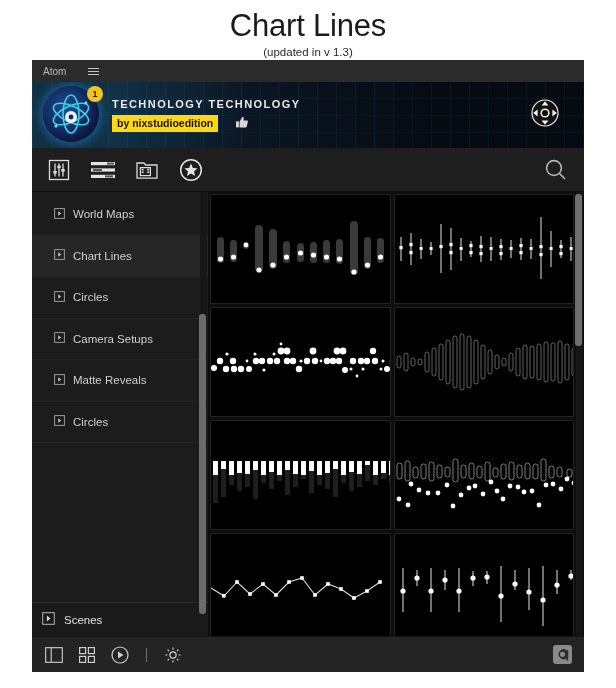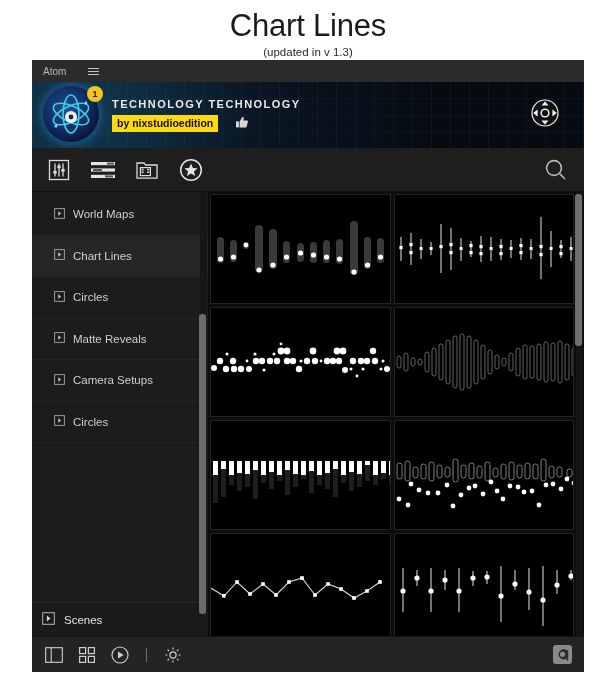--- a/index.html
+++ b/index.html
@@ -319,31 +319,31 @@
           <span>Circles</span>
         </div>
 
         <div class="sb-item">
           <span class="sq">
             <svg width="11" height="11" viewBox="0 0 11 11">
                 <rect x="0.6" y="0.6" width="9.8" height="9.8" fill="none" stroke="#9a9a9a" stroke-width="1"></rect>
                 <path d="M4.2 3.2 L7.2 5.5 L4.2 7.8 Z" fill="#bdbdbd"></path>
               </svg>
           </span>
-          <span>Matte Reveals</span>
+          <span>Camera Setups</span>
         </div>
 
         <div class="sb-item">
           <span class="sq">
             <svg width="11" height="11" viewBox="0 0 11 11">
                 <rect x="0.6" y="0.6" width="9.8" height="9.8" fill="none" stroke="#9a9a9a" stroke-width="1"></rect>
                 <path d="M4.2 3.2 L7.2 5.5 L4.2 7.8 Z" fill="#bdbdbd"></path>
               </svg>
           </span>
-          <span>Camera Setups</span>
+          <span>Matte Reveals</span>
         </div>
 
         <div class="sb-item">
           <span class="sq">
             <svg width="11" height="11" viewBox="0 0 11 11">
                 <rect x="0.6" y="0.6" width="9.8" height="9.8" fill="none" stroke="#9a9a9a" stroke-width="1"></rect>
                 <path d="M4.2 3.2 L7.2 5.5 L4.2 7.8 Z" fill="#bdbdbd"></path>
               </svg>
           </span>
           <span>Circles</span>

